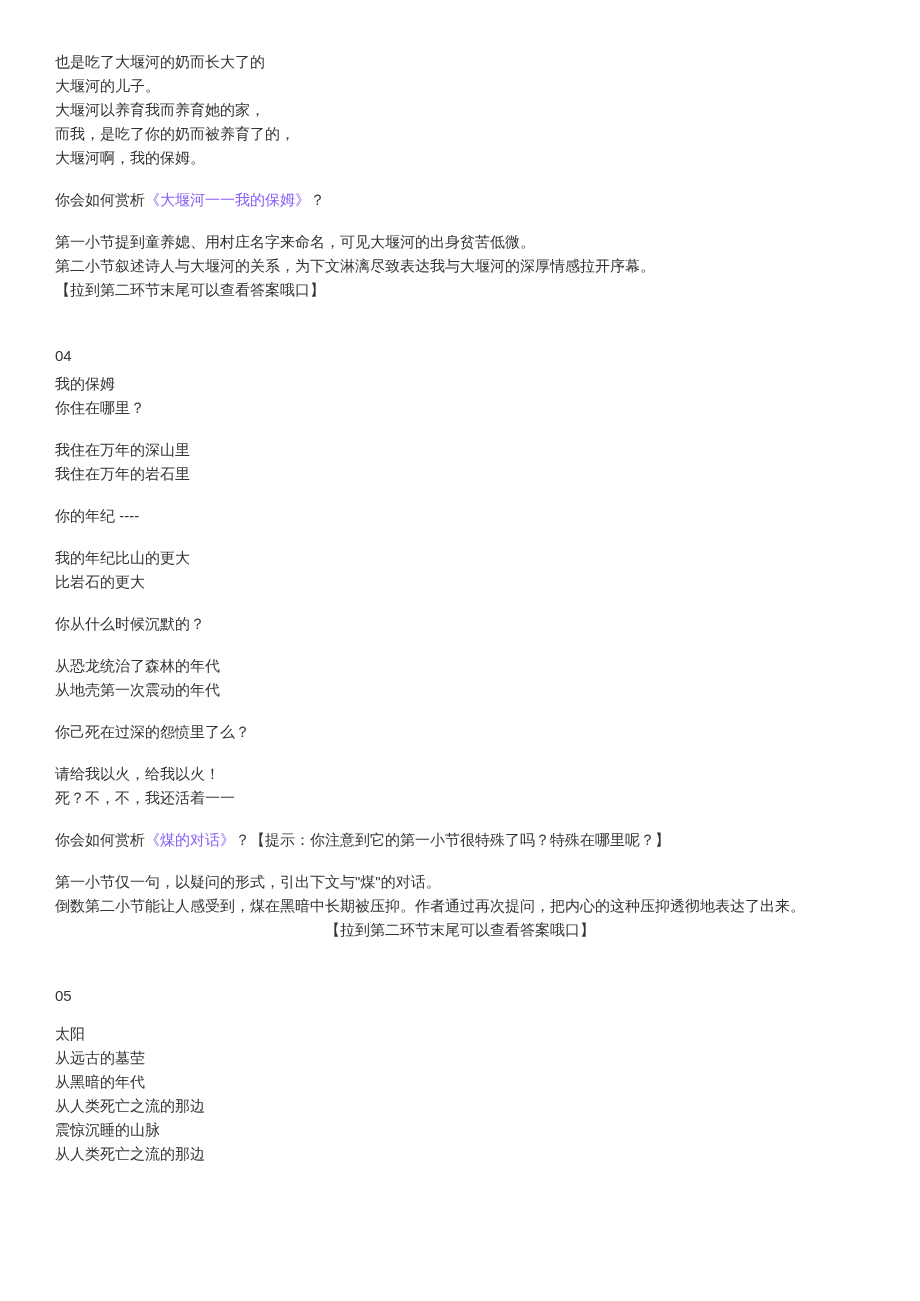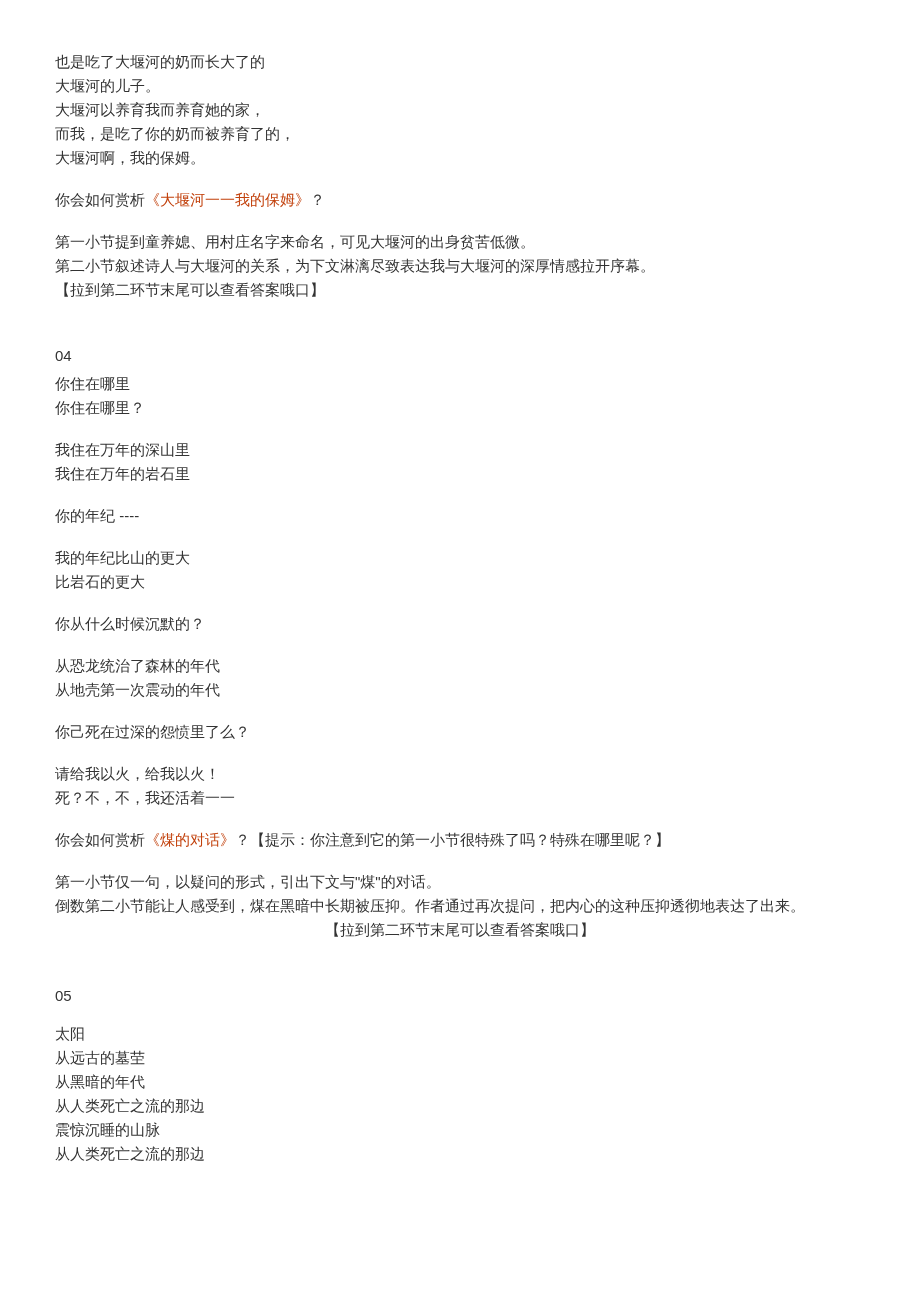--- a/index.html
+++ b/index.html
@@ -13,21 +13,21 @@
     width: 920px;
     box-sizing: border-box;
   }
   .stanza {
     margin-bottom: 18px;
   }
   .line {
     display: block;
   }
   .highlight {
-    color: #c2410c;
+    color: #8b5cf6;
   }
   .num {
     font-family: Arial, sans-serif;
     font-weight: normal;
     margin-bottom: 4px;
     margin-top: 42px;
   }
   .centered {
     text-align: center;
   }
@@ -49,21 +49,21 @@
 
 <div class="stanza">
   <span class="line">第一小节提到童养媳、用村庄名字来命名，可见大堰河的出身贫苦低微。</span>
   <span class="line">第二小节叙述诗人与大堰河的关系，为下文淋漓尽致表达我与大堰河的深厚情感拉开序幕。</span>
   <span class="line">【拉到第二环节末尾可以查看答案哦口】</span>
 </div>
 
 <div class="num">04</div>
 
 <div class="stanza">
-  <span class="line">你住在哪里</span>
+  <span class="line">我的保姆</span>
   <span class="line">你住在哪里？</span>
 </div>
 
 <div class="stanza">
   <span class="line">我住在万年的深山里</span>
   <span class="line">我住在万年的岩石里</span>
 </div>
 
 <div class="stanza">
   <span class="line">你的年纪 ----</span>

